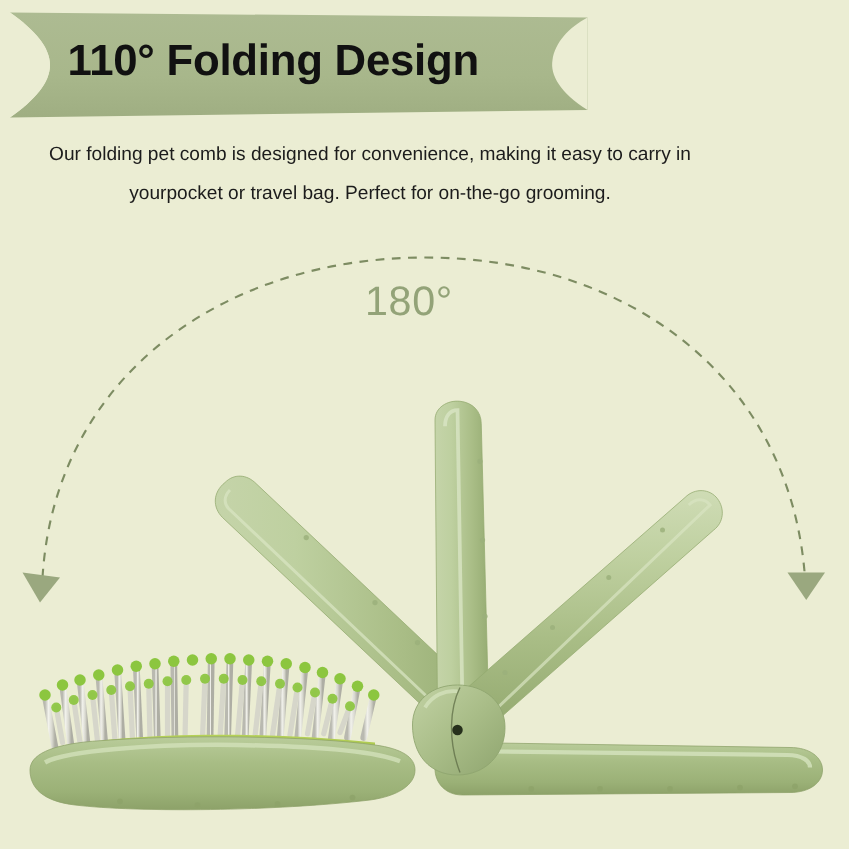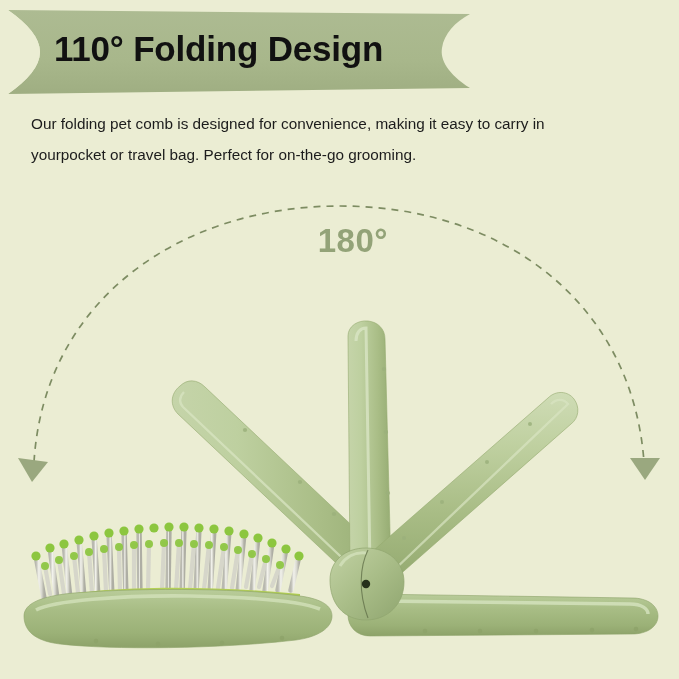--- a/index.html
+++ b/index.html
@@ -48,38 +48,39 @@
 
   
   #intro-paragraph {
     position: absolute;
     left: 31px;
     top: 108px;
     width: 530px;
     font-size: 15.3px;
     line-height: 31px;
     color: #1c1c1c;
+    text-align: center;
   }
 
   
   #diagram {
     position: absolute;
     left: 0;
     top: 0;
     width: 679px;
     height: 679px;
   }
   #angle-label {
     position: absolute;
     left: 292px;
     top: 222px;
     width: 96px;
-    text-align: right;
+    text-align: left;
     font-size: 33px;
-    font-weight: bold;
+    font-weight: normal;
     color: #93a378;
     letter-spacing: 0.5px;
   }
 </style>
 </head>
 <body>
 
 <div id="page">
 
   <div id="banner-wrap">

